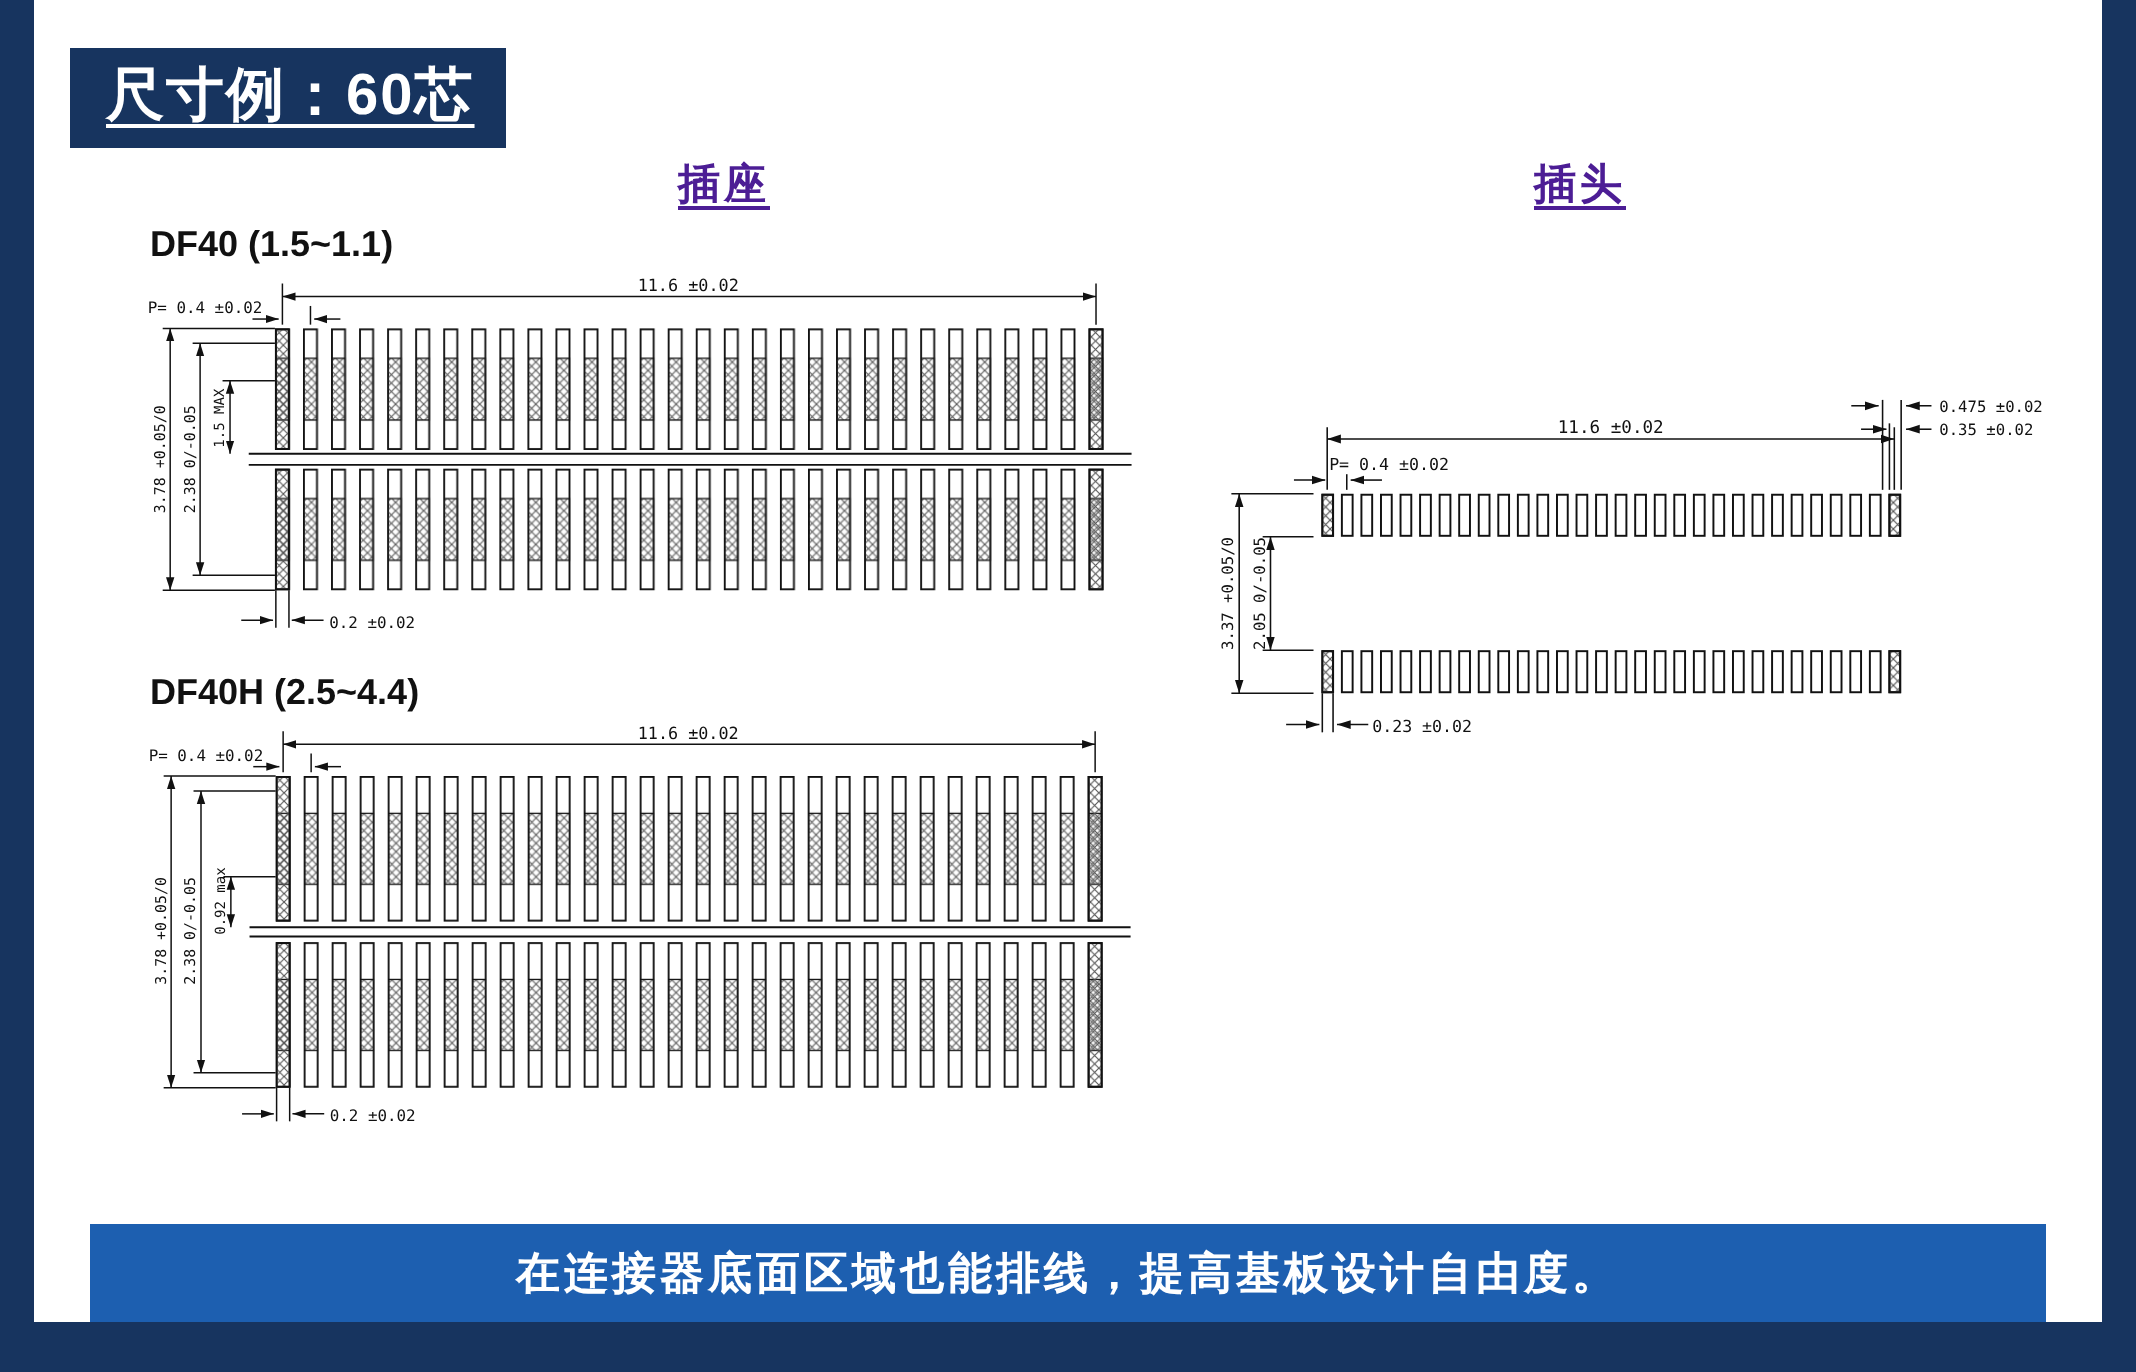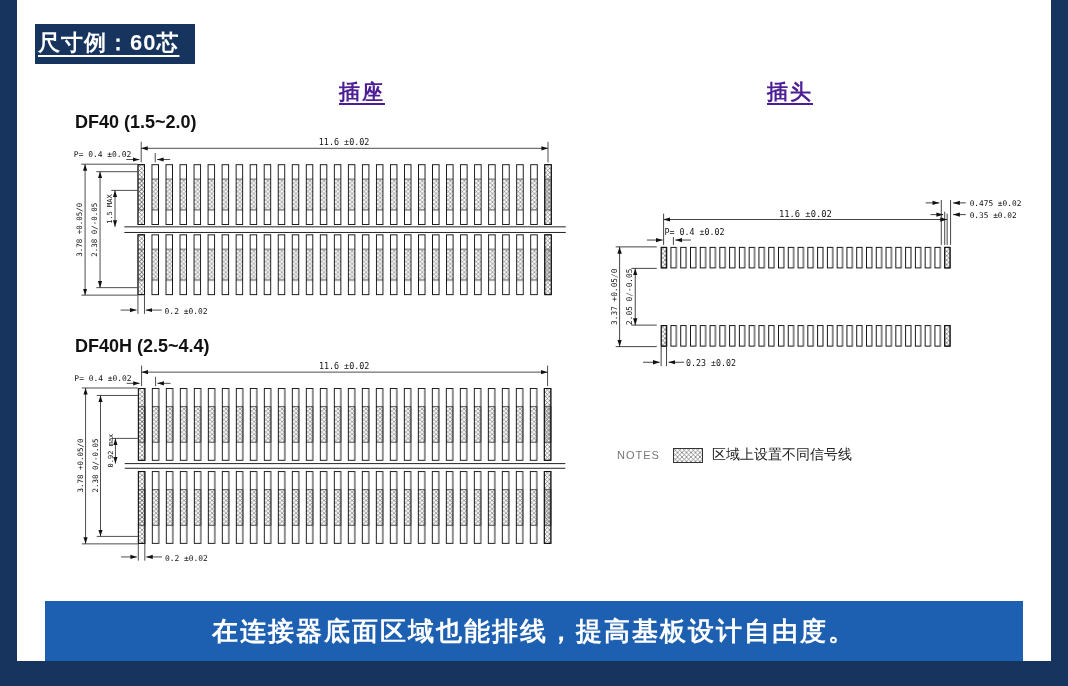--- a/index.html
+++ b/index.html
@@ -1,21 +1,21 @@
 <!DOCTYPE html>
 <html><head>
 <meta charset="utf-8">
 <style>
   * { margin:0; padding:0; box-sizing:border-box; }
   html,body { width:1068px; height:686px; background:#fff; font-family:"Liberation Sans",sans-serif; }
   .page { position:relative; width:1068px; height:686px; background:#17345f; overflow:hidden; }
   .content { position:absolute; left:17px; top:0; width:1034px; height:661px; background:#ffffff; }
 
   .title-chip { position:absolute; left:18px; top:24px; background:#17345f; color:#fff;
-    font-size:22px; font-weight:bold; padding:4px 16px 6px 3px; letter-spacing:1px; }
+    font-size:29px; font-weight:bold; padding:4px 16px 6px 18px; letter-spacing:1px; }
   .title-chip span { text-decoration:underline; text-underline-offset:5px; text-decoration-thickness:2px; }
 
   .col-h { position:absolute; font-size:21px; font-weight:bold; color:#4c1d95;
     text-decoration:underline; text-underline-offset:4px; letter-spacing:2px; }
   .col-receptacle { left:322px; top:78px; }
   .col-plug { left:750px; top:78px; }
 
   .dwg-label { position:absolute; font-size:18px; font-weight:bold; color:#111; }
   #lbl-df40 { left:58px; top:112px; }
   #lbl-df40h { left:58px; top:336px; }
@@ -26,23 +26,23 @@
   #dwg-plug { left:585px; top:190px; }
 
   .dwg text { font-family:"DejaVu Sans Mono","Liberation Mono",monospace; fill:#111; }
 
   .notes-row { position:absolute; left:600px; top:446px; display:flex; align-items:center; gap:9px;
     font-size:14px; color:#222; }
   .notes-label { font-size:11px; color:#777; letter-spacing:1px; margin-right:4px; }
   .swatch { display:inline-block; }
   .note-remark { position:absolute; left:606px; top:490px; width:400px; font-size:15px; color:#111; }
 
-  .banner { position:absolute; left:28px; right:28px; bottom:0; height:60px; background:#1d5fb0;
+  .banner { position:absolute; left:28px; right:28px; bottom:0; height:49px; background:#1d5fb0;
     color:#fff; display:flex; align-items:center; justify-content:center;
-    font-size:26px; font-weight:bold; letter-spacing:2px; }
+    font-size:22px; font-weight:bold; letter-spacing:2px; }
 </style>
 </head>
 <body>
 
 <svg width="0" height="0" style="position:absolute" aria-hidden="true">
   <defs>
     <pattern id="xh" width="4.5" height="4.5" patternUnits="userSpaceOnUse">
       <path d="M0 4.5L4.5 0M0 0L4.5 4.5" stroke="#555" stroke-width="0.6" fill="none"></path>
     </pattern>
     <marker id="ar" viewBox="0 0 10 10" refX="10" refY="5" markerWidth="7" markerHeight="7" markerUnits="userSpaceOnUse" orient="auto-start-reverse">
@@ -65,21 +65,21 @@
 <div class="page">
   <div class="content">
 
     <div class="title-chip">
       <span>尺寸例：60芯</span>
     </div>
 
     <div class="col-h col-receptacle">插座</div>
     <div class="col-h col-plug">插头</div>
 
-    <div id="lbl-df40" class="dwg-label">DF40 (1.5~2.0)</div>
+    <div id="lbl-df40" class="dwg-label">DF40 (1.5~1.1)</div>
 
     <svg id="dwg-df40" class="dwg" width="505" height="192" viewBox="0 0 540 205">
       <g stroke="#111" stroke-width="0.8" fill="none">
         <line x1="74" y1="6" x2="74" y2="28"></line>
         <line x1="509" y1="6" x2="509" y2="28"></line>
         <line x1="74" y1="13" x2="509" y2="13" marker-start="url(#ar)" marker-end="url(#ar)"></line>
         <line x1="89" y1="18" x2="89" y2="28"></line>
         <line x1="58" y1="25" x2="72" y2="25" marker-end="url(#ar)"></line>
         <line x1="105" y1="25" x2="91" y2="25" marker-end="url(#ar)"></line>
         <line x1="70" y1="30" x2="10" y2="30"></line>
@@ -196,27 +196,20 @@
       </g>
       <text x="208" y="27" text-anchor="middle" font-size="9">11.6 ±0.02</text>
       <text x="376" y="16" text-anchor="start" font-size="8">0.475 ±0.02</text>
       <text x="376" y="28" text-anchor="start" font-size="8">0.35 ±0.02</text>
       <text x="64" y="46" text-anchor="start" font-size="8.5">P= 0.4 ±0.02</text>
       <text transform="translate(15,109) rotate(-90)" text-anchor="middle" font-size="8">3.37 +0.05/0</text>
       <text transform="translate(31,109) rotate(-90)" text-anchor="middle" font-size="8">2.05 0/-0.05</text>
       <text x="86" y="180" text-anchor="start" font-size="8.5">0.23 ±0.02</text>
     </svg>
 
-    <div class="notes-row">
-      <span class="notes-label">NOTES</span>
-      <svg class="swatch" width="30" height="15">
-        <rect x="0.5" y="0.5" width="29" height="14" fill="url(#xh)" stroke="#333"></rect>
-      </svg>
-      <span>区域上设置不同信号线</span>
-    </div>
 
 
     <div class="banner">
       <span>在连接器底面区域也能排线，提高基板设计自由度。</span>
     </div>
 
   </div>
 </div>
 
 </body></html>

